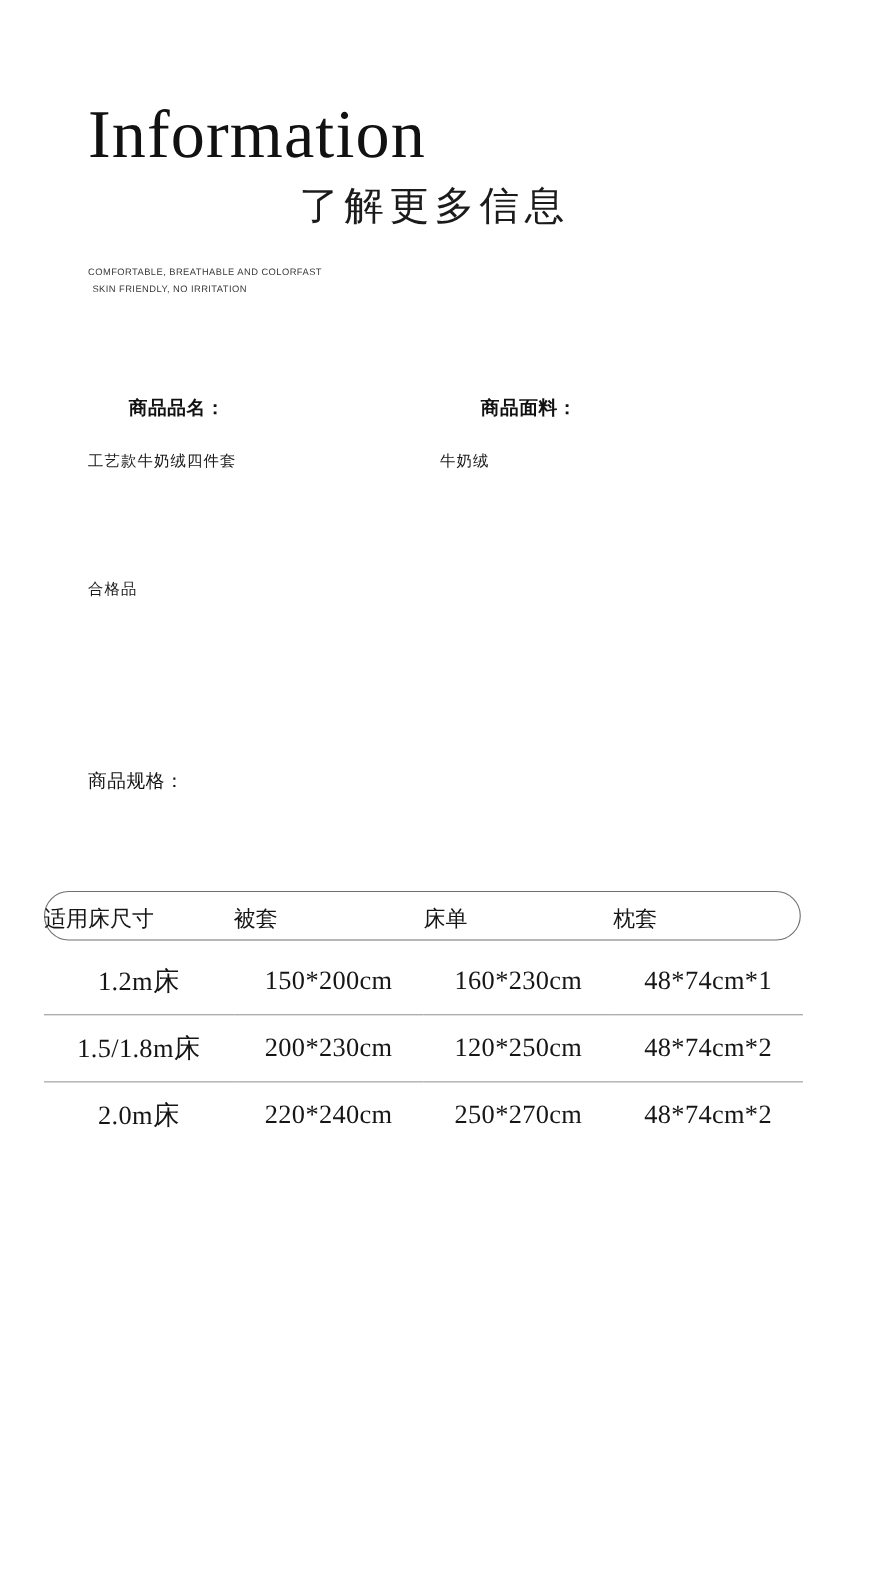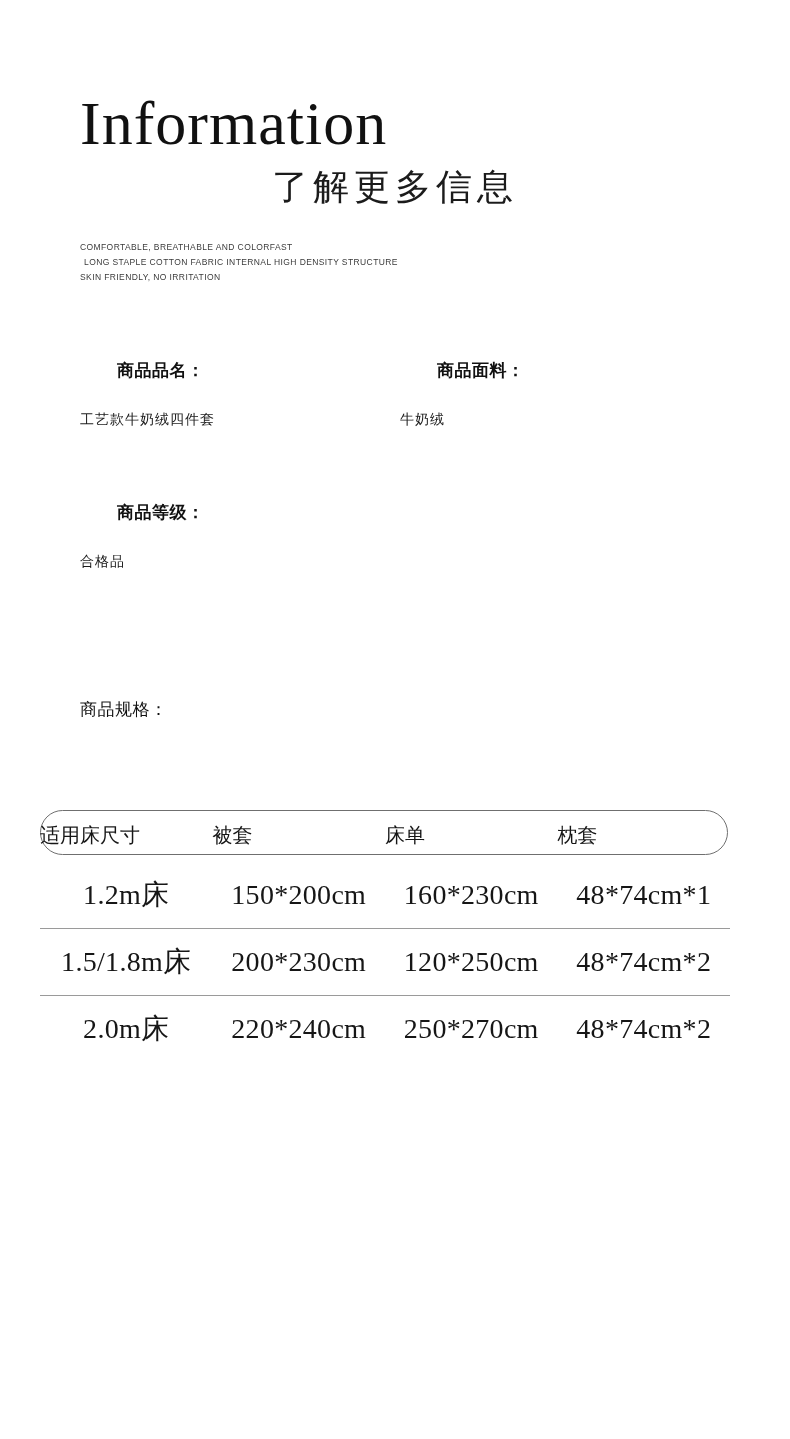--- a/index.html
+++ b/index.html
@@ -136,63 +136,61 @@
     height: 45px;
     border: 1px solid #6f6f6f;
     border-radius: 24px;
     box-sizing: border-box;
     pointer-events: none;
   }
   table.spec tbody td {
     text-align: center;
     padding: 14px 0 14px 0;
     border-bottom: 1px solid #9a9a9a;
-    font-size: 28px;
+    font-size: 24px;
     letter-spacing: 0.3px;
   }
   table.spec tbody tr:last-child td { border-bottom: none; }
   table.spec tbody tr:first-child td { border-top: none; }
 
   .col1 { width: 25%; }
   .col2 { width: 25%; }
   .col3 { width: 25%; }
   .col4 { width: 25%; }
 </style>
 </head>
 <body>
 
 <div class="page">
 
   <div class="header">
     <div class="title-en">Information</div>
     <div class="title-cn">了解更多信息</div>
     <div class="sub-lines">
       <div>COMFORTABLE, BREATHABLE AND COLORFAST</div>
-      <div>LONG STAPLE COTTON FABRIC INTERNAL HIGH DENSITY STRUCTURE</div>
       <div>SKIN FRIENDLY, NO IRRITATION</div>
     </div>
   </div>
 
   <div class="info-grid">
     <div class="info-row">
       <div class="info-col">
         <div class="lbl">商品品名：</div>
         <div class="val">工艺款牛奶绒四件套</div>
       </div>
       <div class="info-col">
         <div class="lbl">商品面料：</div>
         <div class="val">牛奶绒</div>
       </div>
     </div>
 
     <div class="row-gap"></div>
 
     <div class="info-row">
       <div class="info-col">
-        <div class="lbl">商品等级：</div>
         <div class="val">合格品</div>
       </div>
     </div>
   </div>
 
   <div class="spec-title">商品规格：</div>
 
   <div class="head-row-inner"></div>
 
   <div class="table-wrap">

